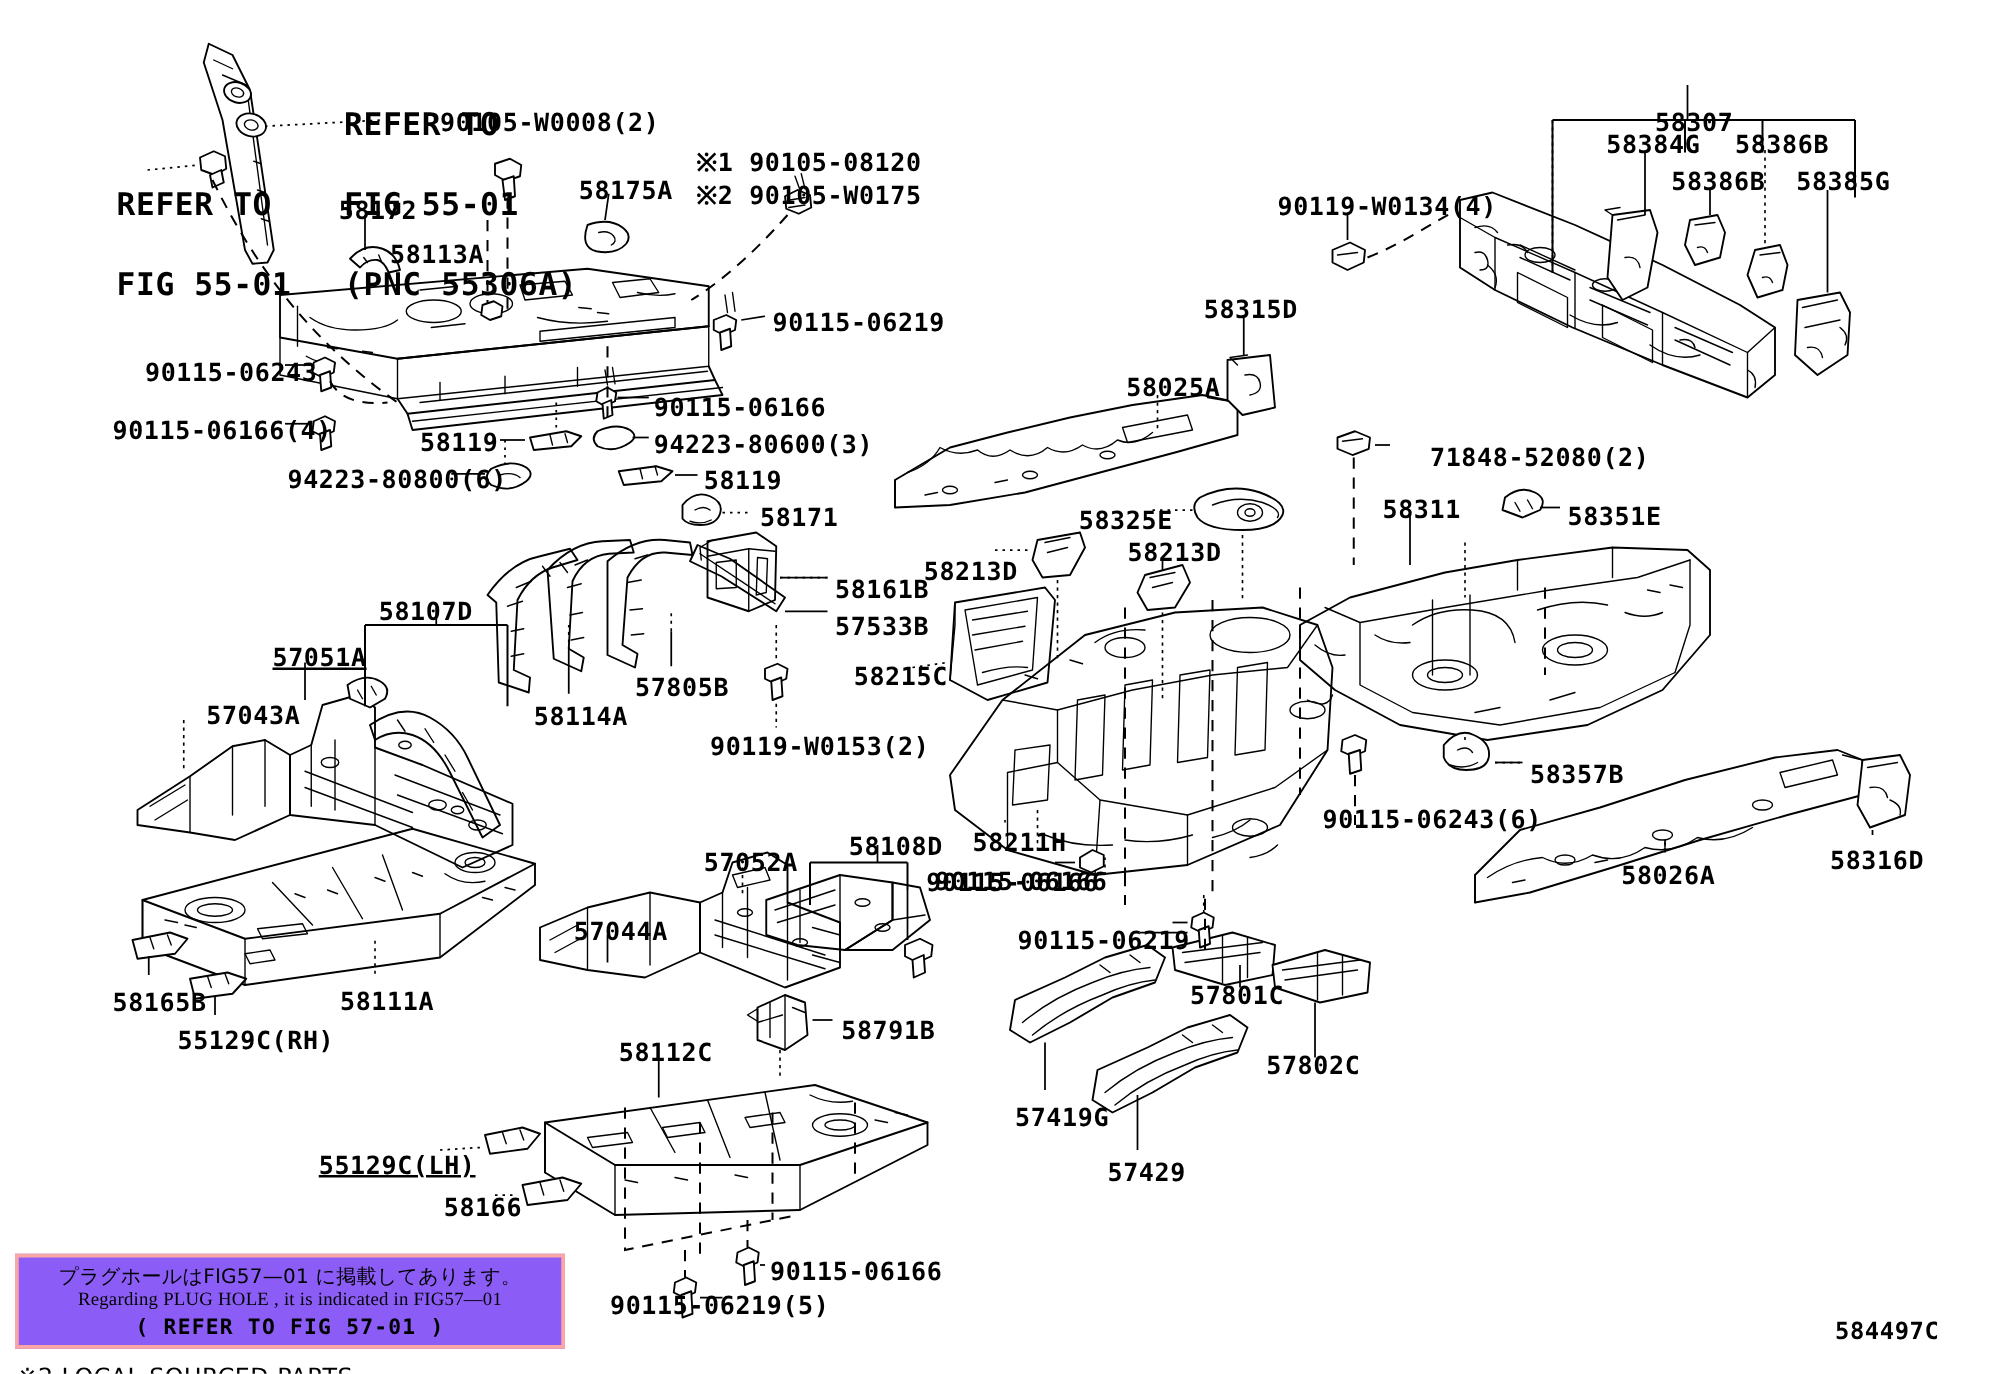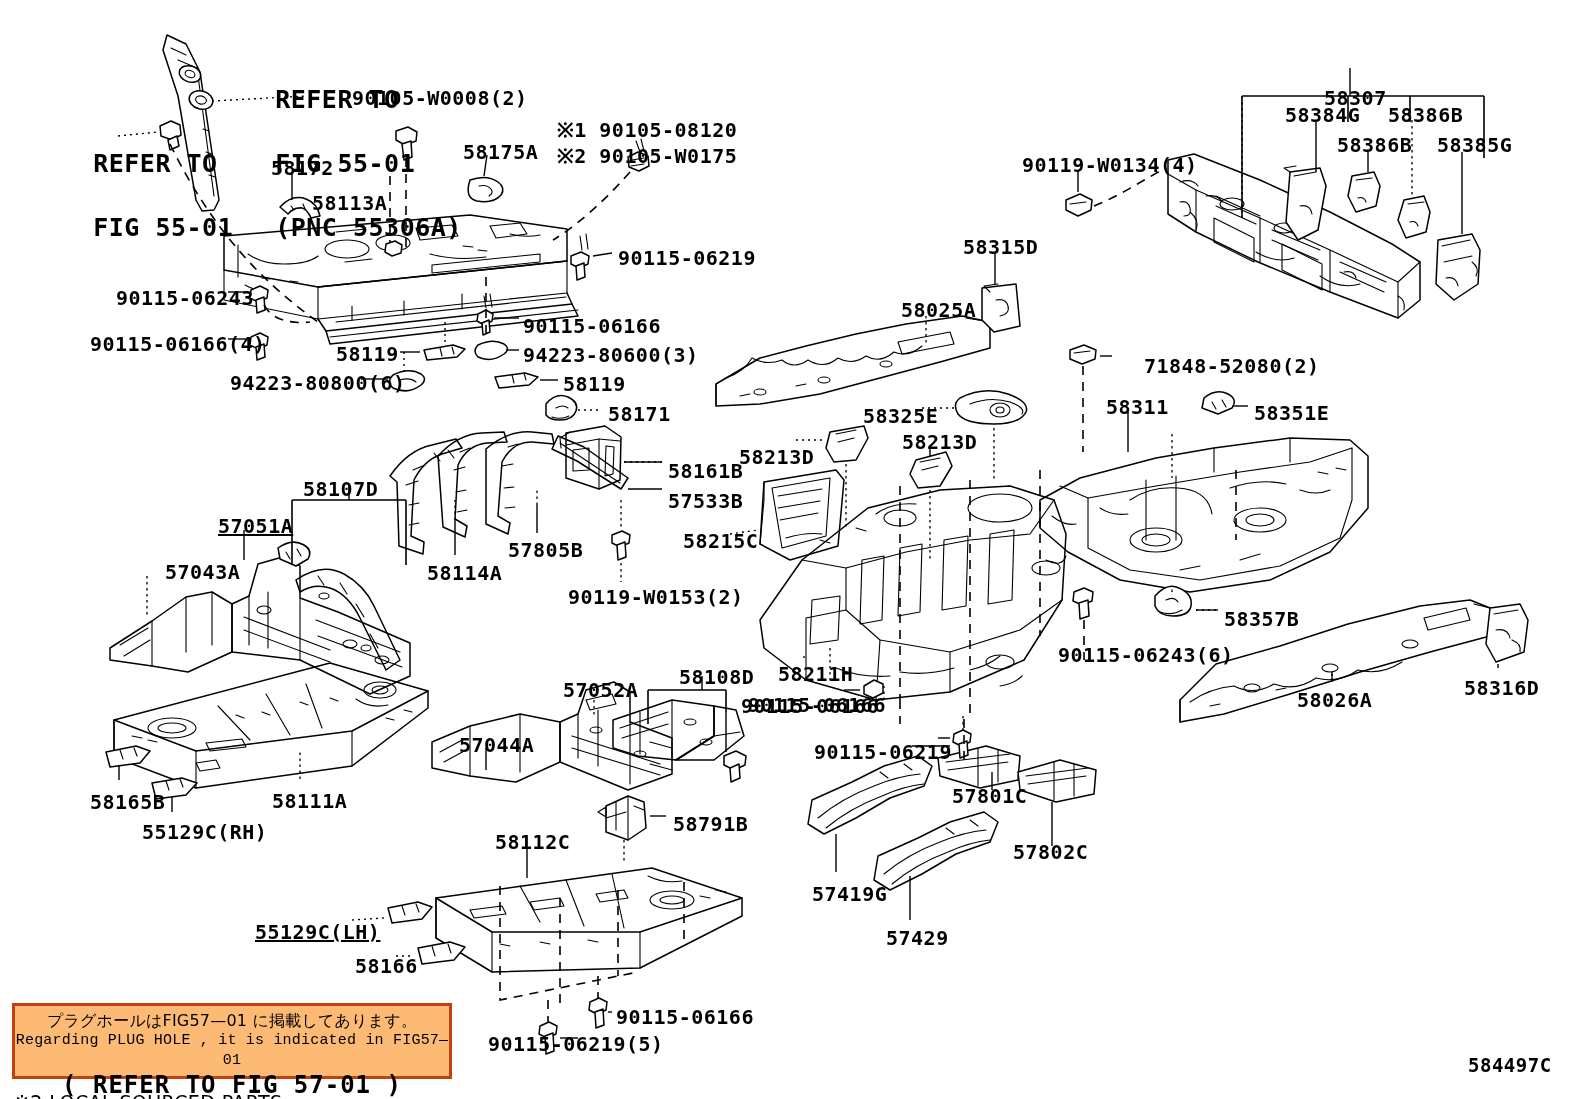--- a/index.html
+++ b/index.html
@@ -12,28 +12,28 @@
   
   .lbl{position:absolute;white-space:pre;font-family:"DejaVu Sans Mono","Liberation Mono",monospace;
        font-weight:700;font-size:20px;letter-spacing:0.5px;line-height:1;color:#000;}
   .lbl.refer{font-weight:700;font-size:25px;line-height:1.28;}
 
   
   .legend{position:absolute;font-family:"DejaVu Sans","Liberation Sans",sans-serif;
           font-size:19px;line-height:1.5;letter-spacing:.4px;color:#000;white-space:pre;}
 
   
-  .notebox{position:absolute;border:3px solid #c2410c;background:#fdba74;
+  .notebox{position:absolute;border:3px solid #fca5a5;background:#8b5cf6;
            box-sizing:border-box;text-align:center;}
   .notebox .jp{font-family:"DejaVu Sans","Liberation Sans",sans-serif;font-size:16px;
                letter-spacing:.2px;line-height:1.25;display:block;margin-top:5px;}
-  .notebox .en{font-family:Liberation Mono, monospace;font-size:15px;
+  .notebox .en{font-family:Liberation Serif, serif;font-size:15px;
                letter-spacing:.2px;line-height:1.3;display:block;}
   .notebox .ref{font-family:"DejaVu Sans Mono","Liberation Mono",monospace;font-weight:700;
-                font-size:24px;line-height:1.3;display:block;letter-spacing:1px;}
+                font-size:17px;line-height:1.3;display:block;letter-spacing:1px;}
 
   .figcode{position:absolute;font-family:"DejaVu Sans Mono","Liberation Mono",monospace;
            font-weight:700;font-size:19px;letter-spacing:.5px;}
 </style>
 </head>
 <body>
 
 <div id="stage">
 
   <svg id="art" viewBox="0 0 1592 1099" xmlns="http://www.w3.org/2000/svg">

